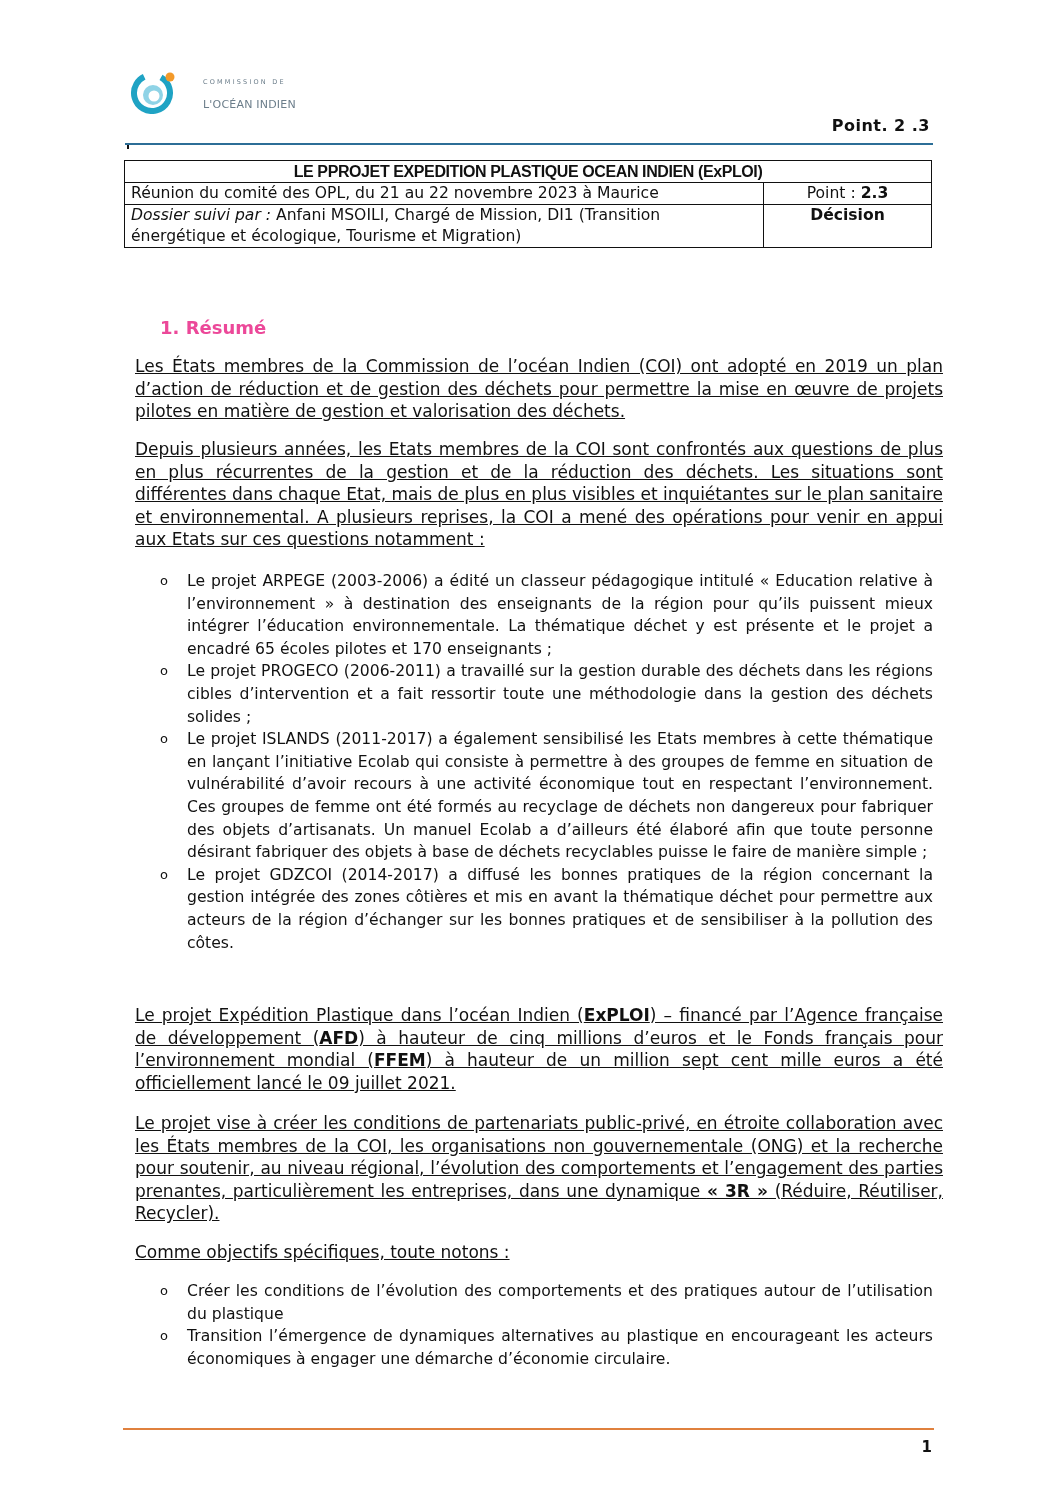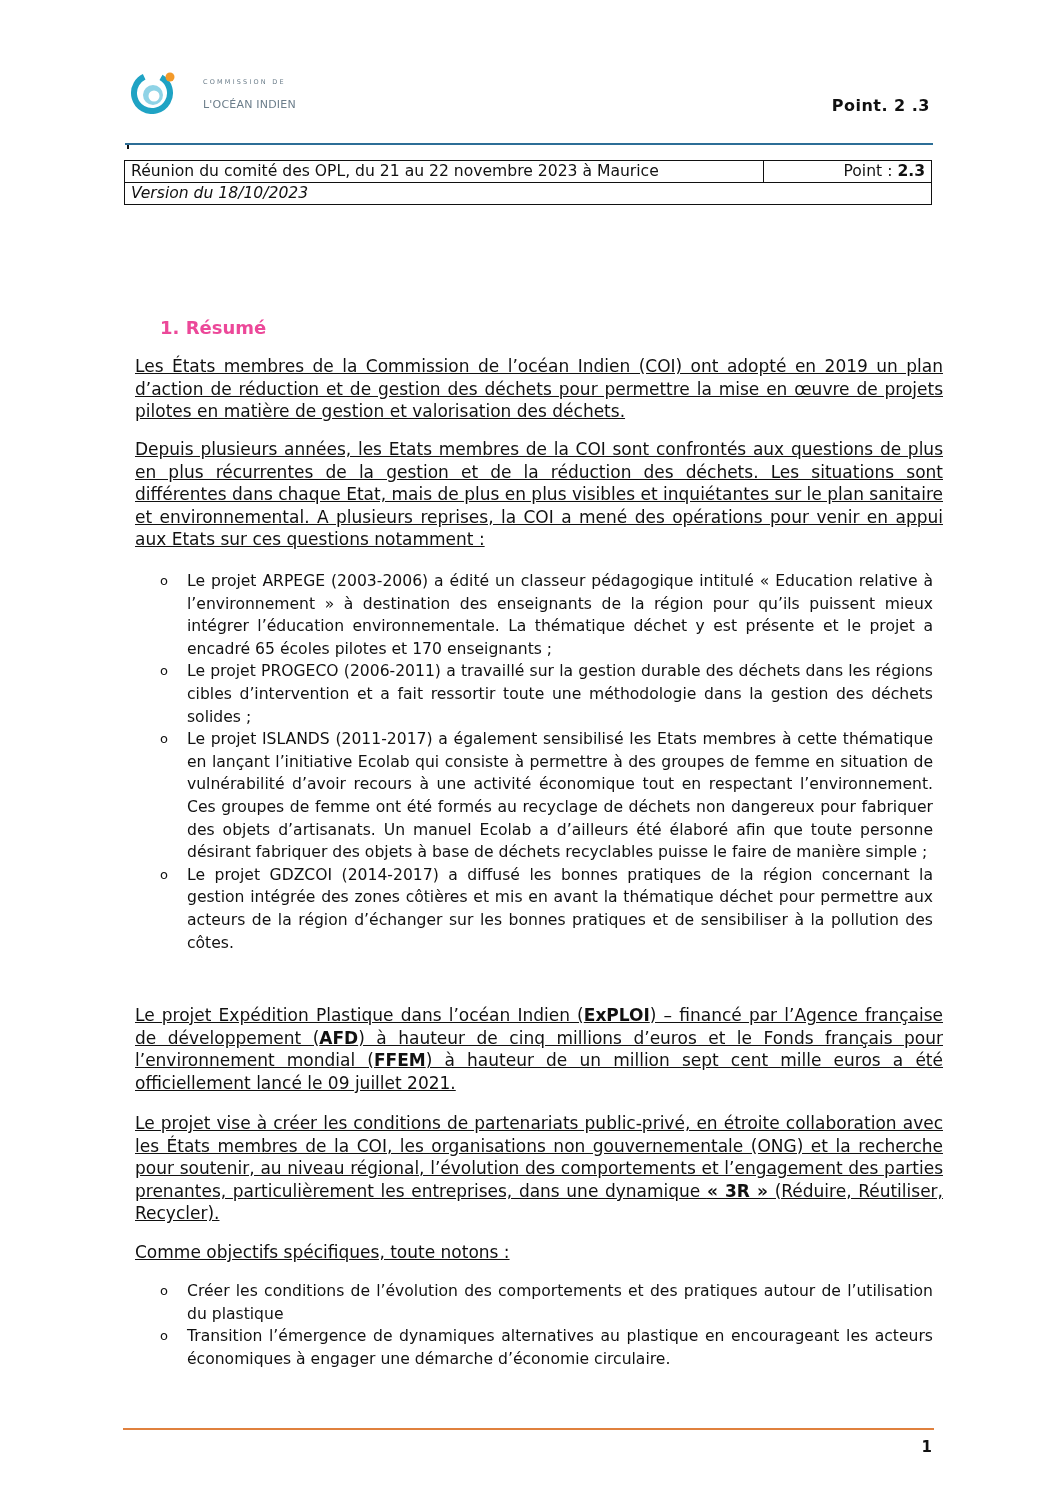--- a/index.html
+++ b/index.html
@@ -5,29 +5,29 @@
   html, body { margin: 0; padding: 0; background: #ffffff; }
   body { width: 1058px; height: 1497px; position: relative; overflow: hidden;
          font-family: "DejaVu Sans", sans-serif; color: #111; }
   .abs { position: absolute; }
 
   
   .logo { left: 130px; top: 68px; width: 170px; height: 46px; }
   .logo-text { left: 203px; top: 78px; }
   .logo-line1 { font-size: 6.5px; letter-spacing: 2.2px; color: #6b7d8a; }
   .logo-line2 { font-size: 11px; color: #6b7d8a; margin-top: 12px; letter-spacing: 0.2px; }
-  .point-label { right: 128px; top: 96px; font-size: 16px; font-weight: bold; letter-spacing: 0.5px; }
+  .point-label { right: 128px; top: 116px; font-size: 16px; font-weight: bold; letter-spacing: 0.5px; }
   .blue-rule { left: 125px; top: 143px; width: 808px; height: 2px; background: #2c6e97; }
   .tick { left: 127px; top: 145px; width: 2px; height: 4px; background: #111; }
 
   
   .info-table { left: 124px; top: 160px; width: 808px; border-collapse: collapse; font-size: 15.6px; }
   .info-table td { border: 1.6px solid #111; padding: 0 6px; line-height: 21px; vertical-align: top; }
   .info-title { text-align: center; font-weight: bold; font-family: "Liberation Sans Narrow", "Liberation Sans", sans-serif; font-size: 16px; letter-spacing: -0.4px; }
-  .right-col { width: 155px; text-align: right; }
+  .right-col { width: 155px; text-align: center; }
   em { font-style: italic; }
 
   
   .section-title { left: 160px; top: 317px; font-size: 18px; font-weight: bold; color: #ec4899; }
   .para { left: 135px; width: 808px; font-size: 17px; line-height: 22.6px; text-align: justify; text-decoration: underline; }
   .para b { font-weight: bold; }
   .list { left: 160px; width: 773px; font-size: 15.6px; line-height: 22.6px; }
   .li { position: relative; padding-left: 27px; text-align: justify; }
   .bullet { position: absolute; left: 0; top: 0; font-size: 13px; }
 
@@ -48,26 +48,30 @@
 <div class="abs logo-text">
   <div class="logo-line1">COMMISSION DE</div>
   <div class="logo-line2">L'OCÉAN INDIEN</div>
 </div>
 <div class="abs point-label">Point. 2 .3</div>
 <div class="abs blue-rule"></div>
 <div class="abs tick"></div>
 
 <table class="abs info-table">
   <tbody>
+      <tr>
+    <td colspan="2" class="info-title">LE PPROJET EXPEDITION PLASTIQUE OCEAN INDIEN (ExPLOI)</td>
+  </tr>
   <tr>
     <td>Réunion du comité des OPL, du 21 au 22 novembre 2023 à Maurice</td>
     <td class="right-col"><span>Point : </span><b>2.3</b></td>
   </tr>
   <tr>
-    <td colspan="2"><em>Version du 18/10/2023</em></td>
+    <td><em>Dossier suivi par :</em><span> Anfani MSOILI, Chargé de Mission, DI1 (Transition énergétique et écologique, Tourisme et Migration)</span></td>
+    <td class="right-col"><b>Décision</b></td>
   </tr>
 </tbody>
   </table>
 
 <div class="abs section-title">1.  Résumé</div>
 
 <div class="abs para" style="top:355px">Les États membres de la Commission de l’océan Indien (COI) ont adopté en 2019 un plan d’action de réduction et de gestion des déchets pour permettre la mise en œuvre de projets pilotes en matière de gestion et valorisation des déchets.</div>
 <div class="abs para" style="top:438px">Depuis plusieurs années, les Etats membres de la COI sont confrontés aux questions de plus en plus récurrentes de la gestion et de la réduction des déchets. Les situations sont différentes dans chaque Etat, mais de plus en plus visibles et inquiétantes sur le plan sanitaire et environnemental. A plusieurs reprises, la COI a mené des opérations pour venir en appui aux Etats sur ces questions notamment :</div>
 
 <div class="abs list" style="top:570px">

